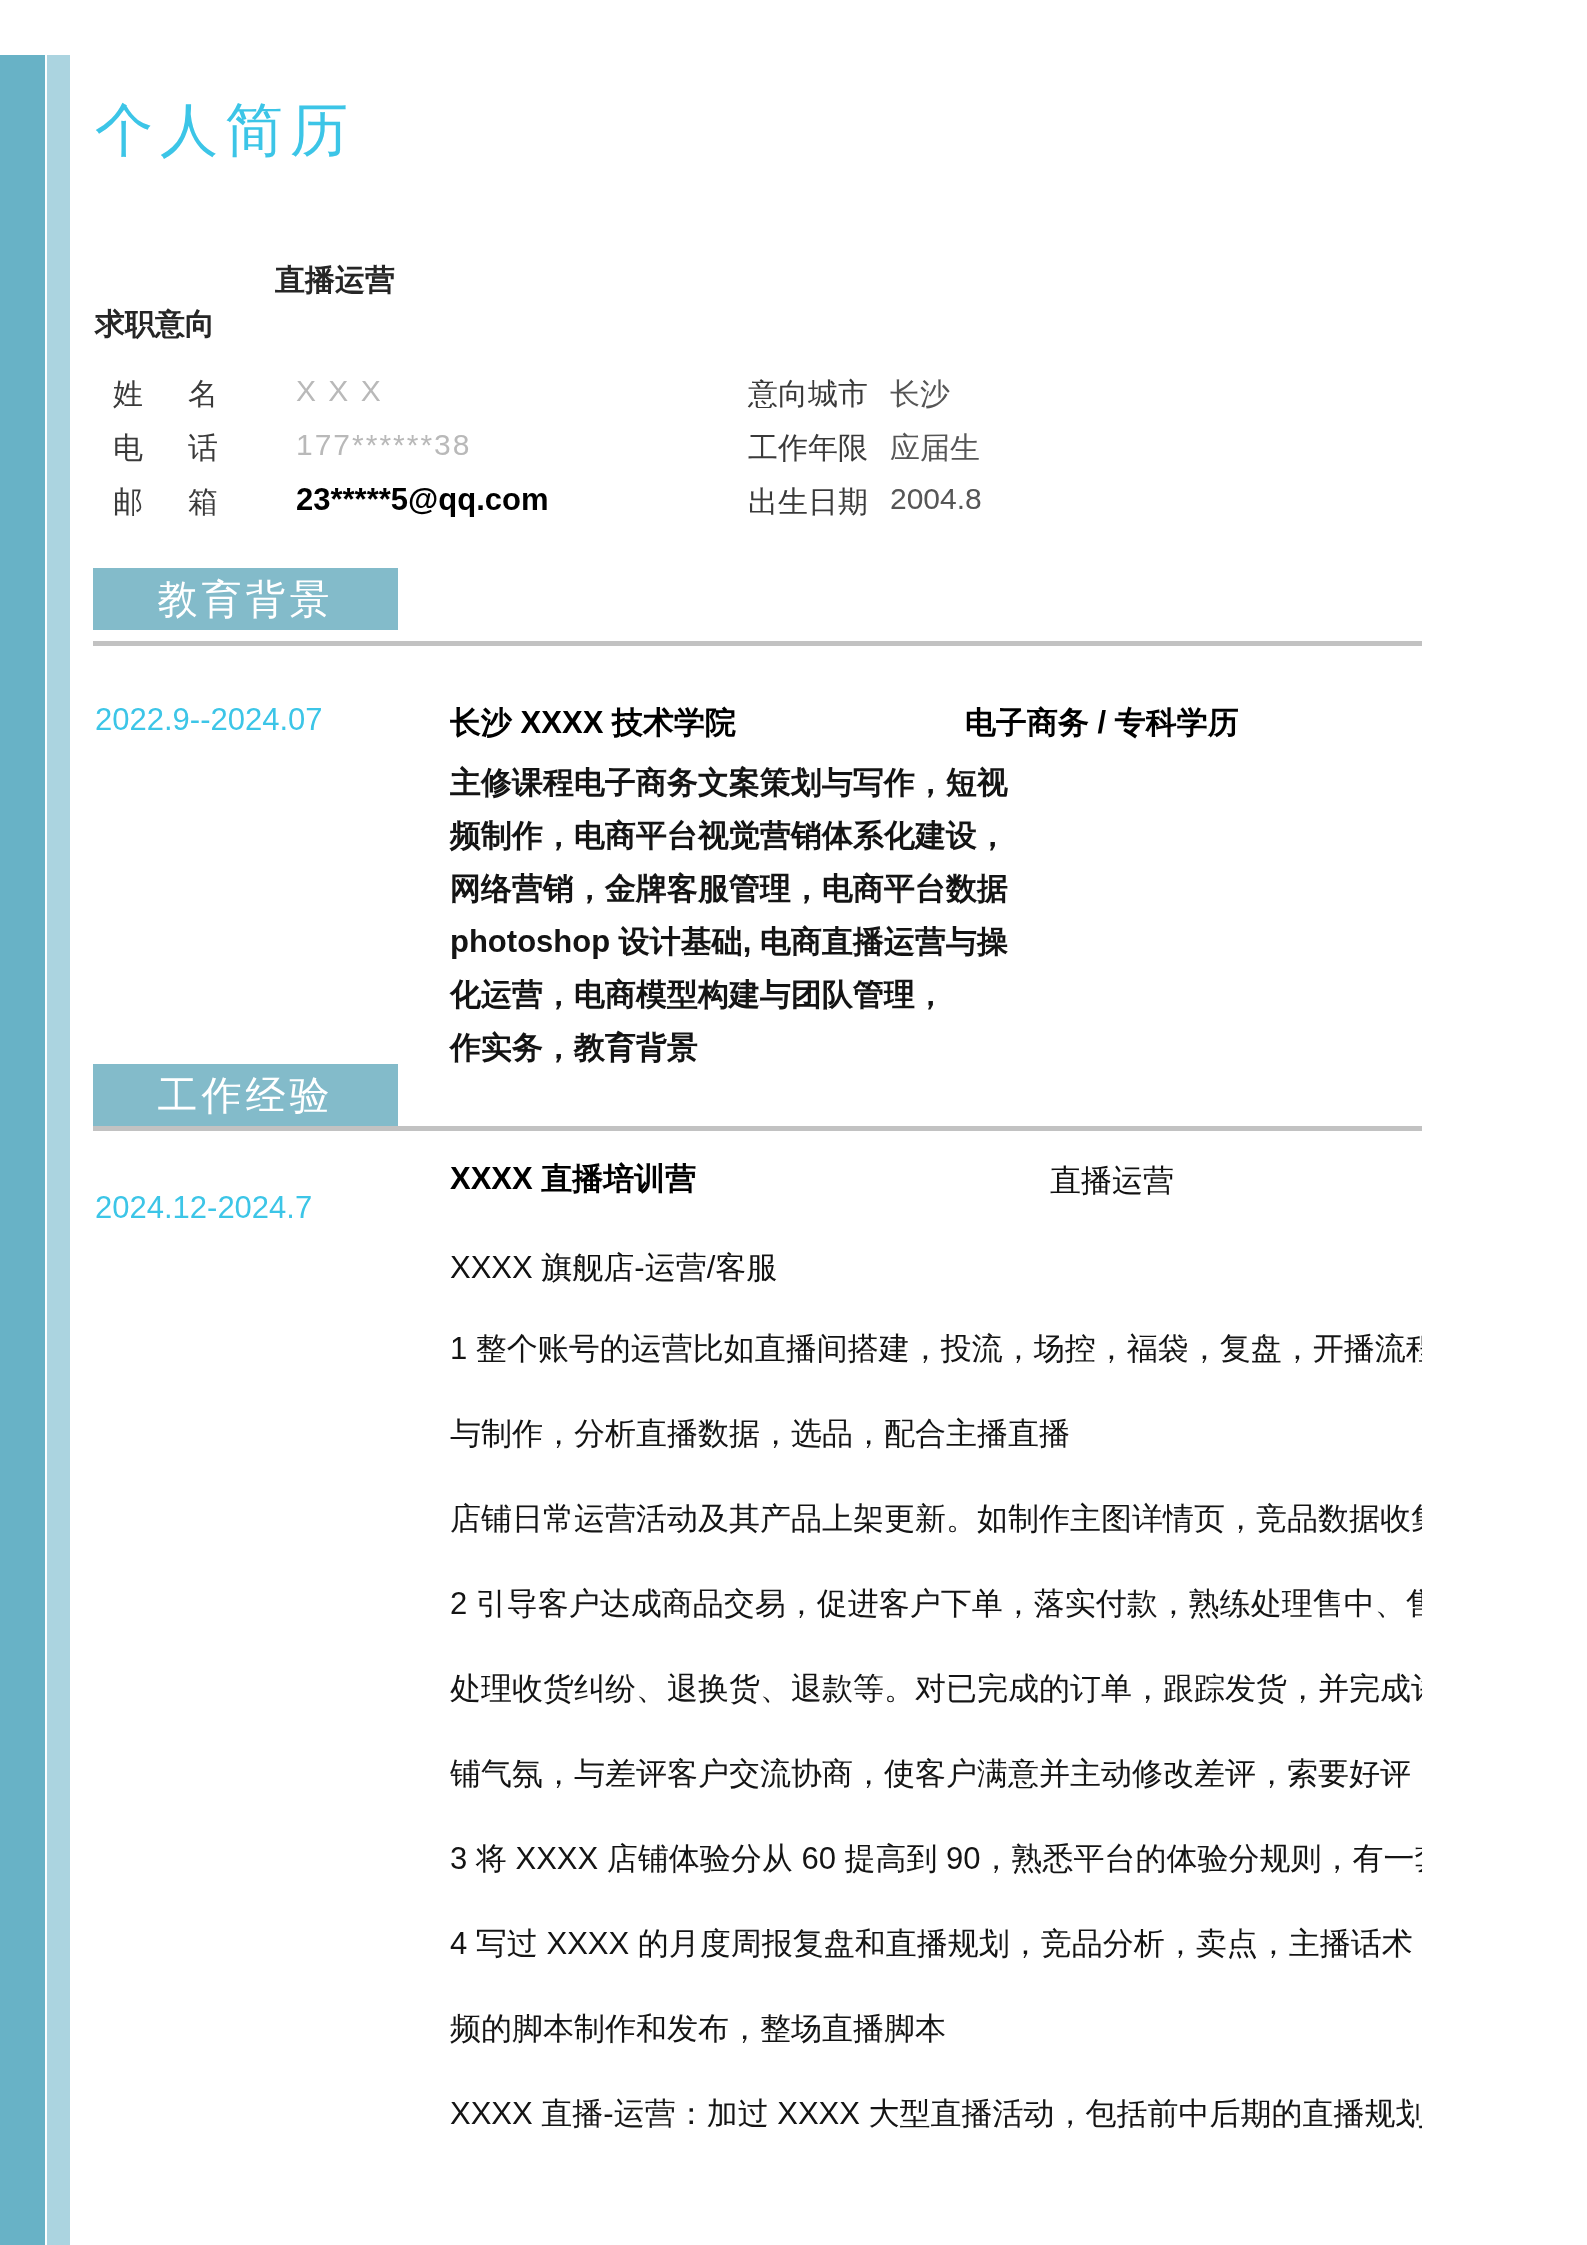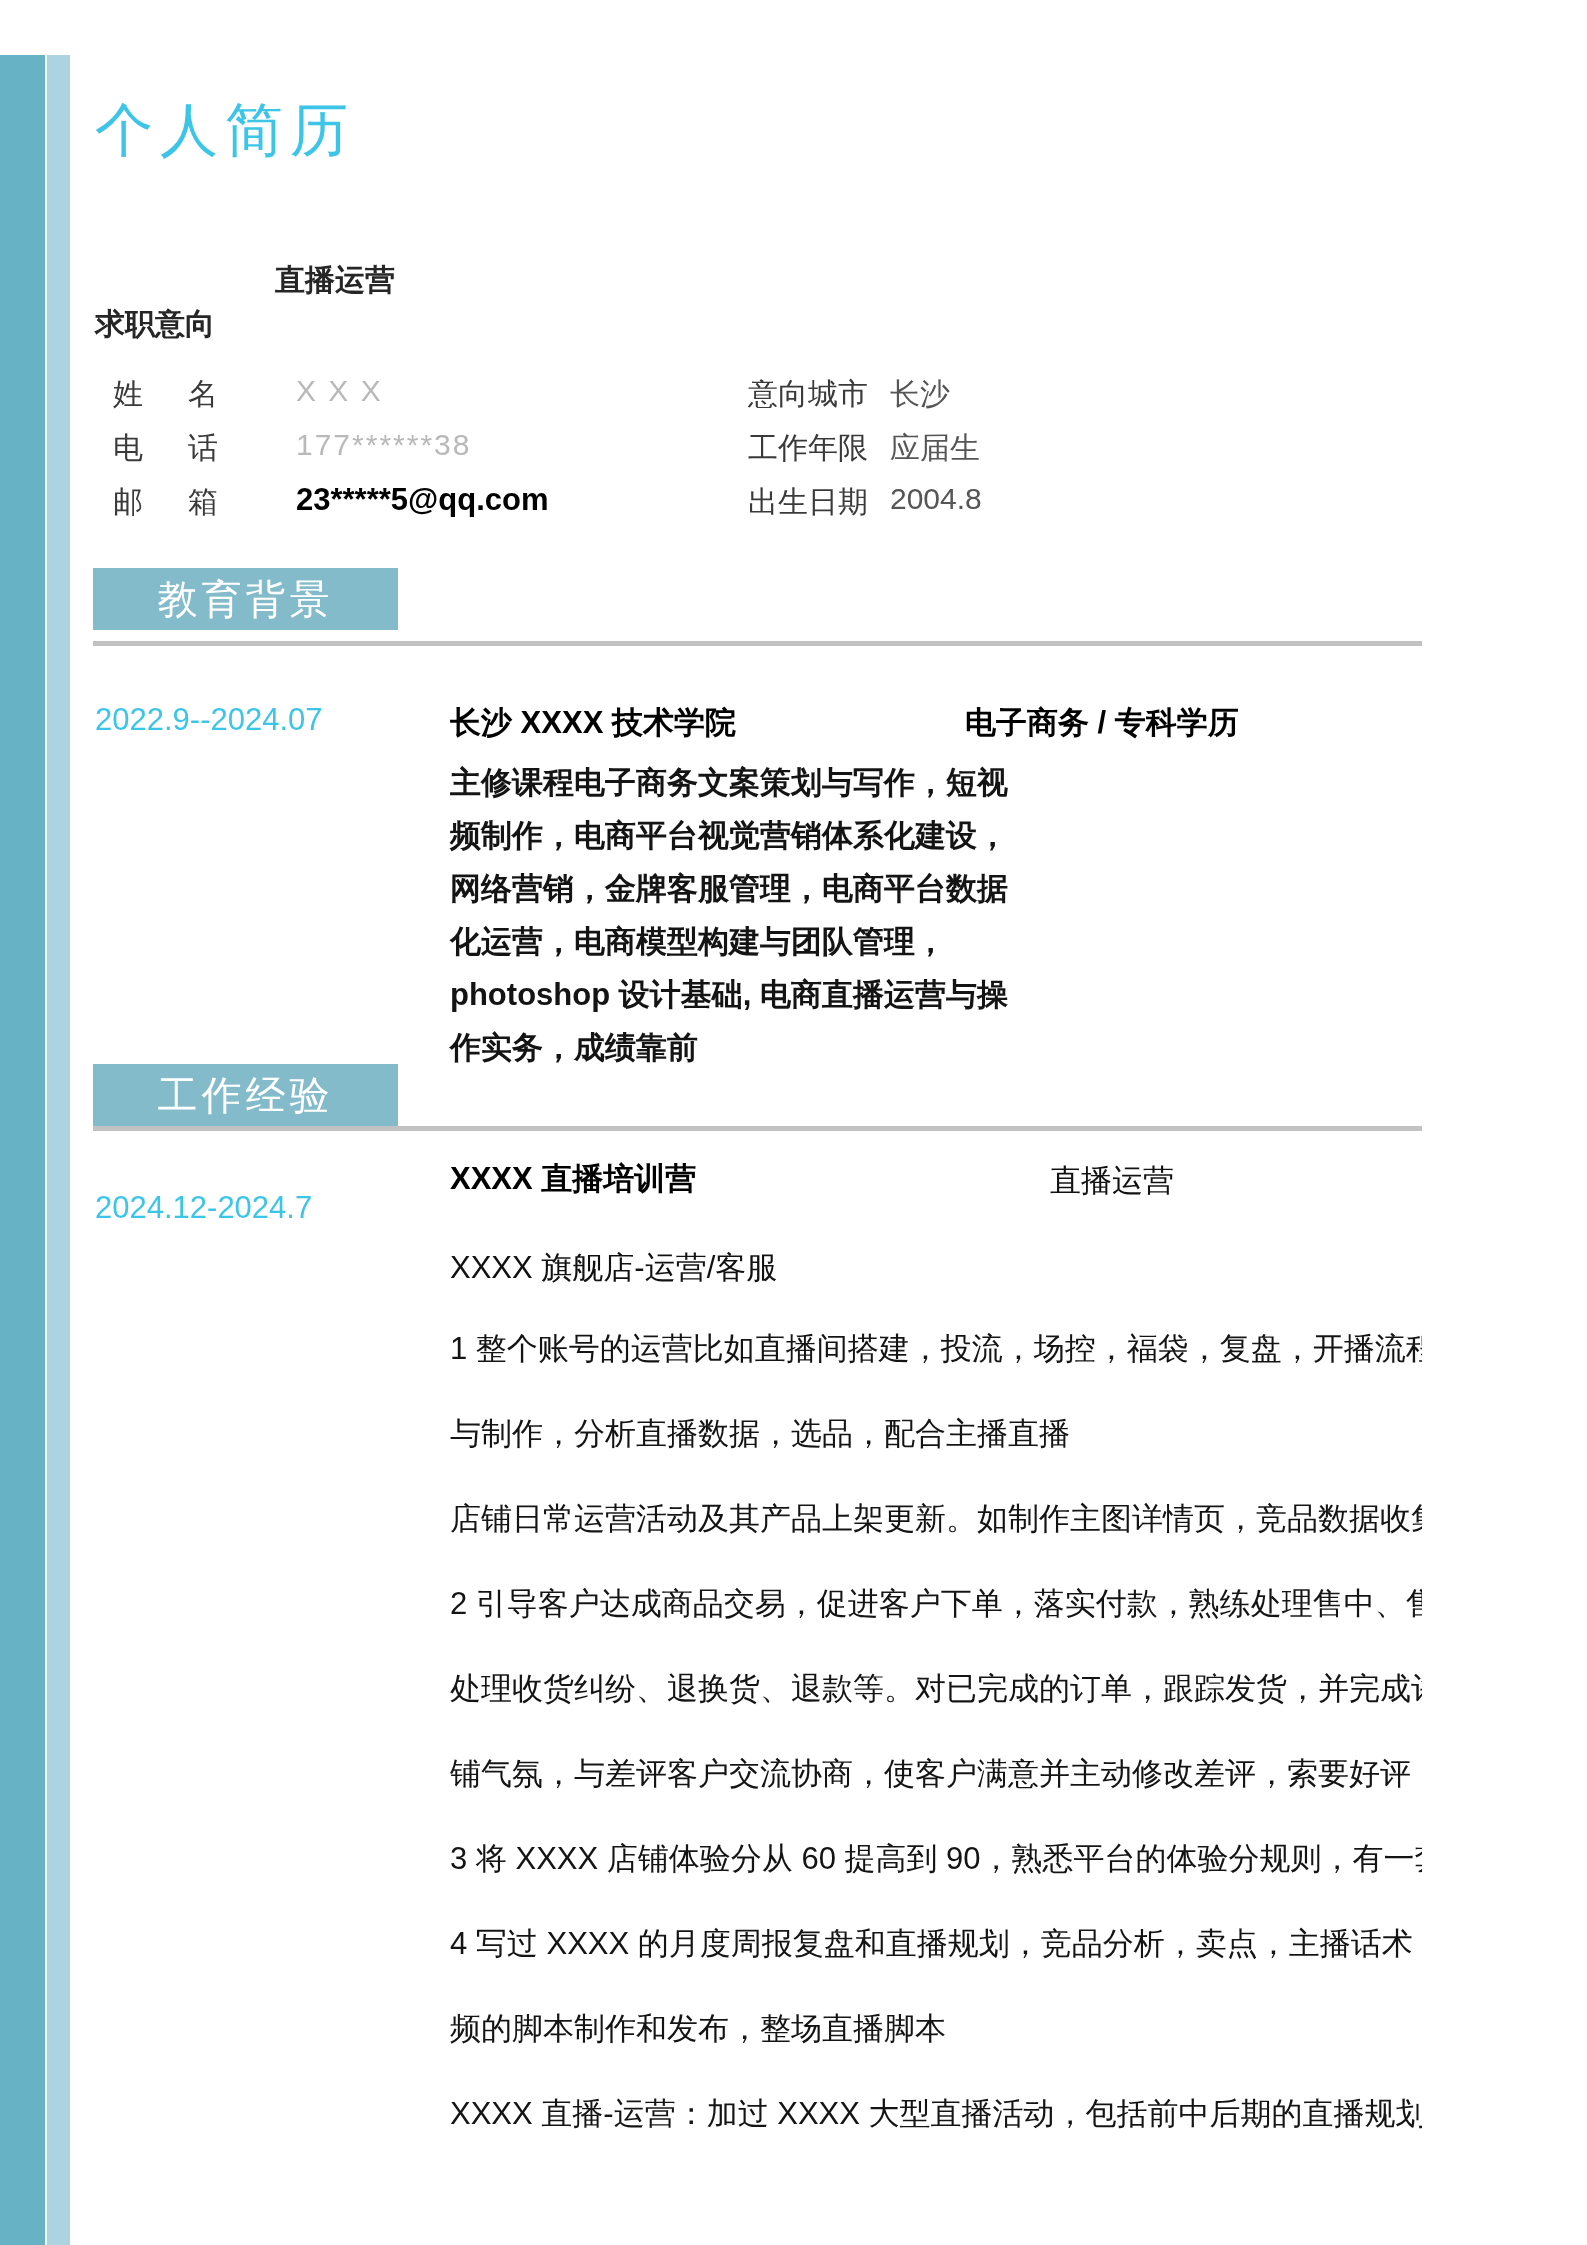--- a/index.html
+++ b/index.html
@@ -96,23 +96,23 @@
   <div class="abs sec-rule edu"></div>
 
   <div class="abs date edu-date">2022.9--2024.07</div>
   <div class="abs edu-school">长沙 XXXX 技术学院</div>
   <div class="abs edu-major">电子商务 / 专科学历</div>
 
   <div class="abs edu-body">
     <p>主修课程电子商务文案策划与写作，短视</p>
     <p>频制作，电商平台视觉营销体系化建设，</p>
     <p>网络营销，金牌客服管理，电商平台数据</p>
+    <p>photoshop 设计基础, 电商直播运营与操</p>
     <p>化运营，电商模型构建与团队管理，</p>
-    <p>photoshop 设计基础, 电商直播运营与操</p>
-    <p>作实务，成绩靠前</p>
+    <p>作实务，教育背景</p>
   </div>
 
   <div class="abs sec-box work">工作经验</div>
   <div class="abs sec-rule work"></div>
 
   <div class="abs date work-date">2024.12-2024.7</div>
   <div class="abs work-title"><span class="brand">XXXX</span><span> 直播培训营</span></div>
   <div class="abs work-role">直播运营</div>
   <div class="abs work-subtitle">XXXX 旗舰店-运营/客服</div>
 

